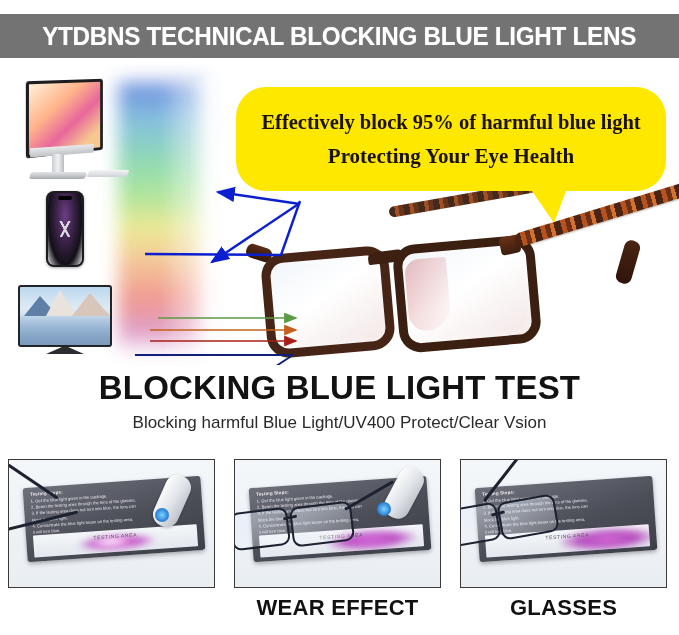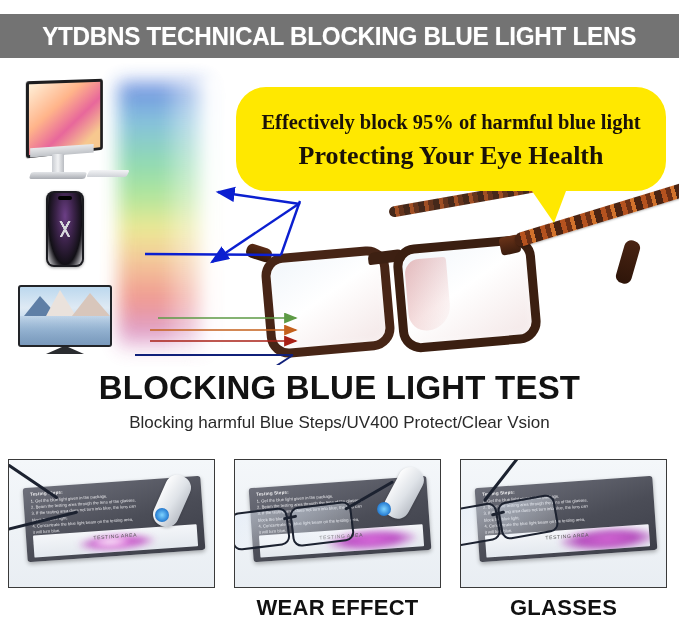--- a/index.html
+++ b/index.html
@@ -249,27 +249,27 @@
   </svg>
 
   <svg style="position:absolute;left:236px;top:29px;" width="430" height="145" viewBox="0 0 430 145">
     <path d="M30,0 H400 A30,30 0 0 1 430,30 V74 A30,30 0 0 1 400,104 H330
              L318,136 L296,104 H30 A30,30 0 0 1 0,74 V30 A30,30 0 0 1 30,0 Z" fill="#ffe800"></path>
   </svg>
   <div style="position:absolute;left:236px;top:29px;width:430px;height:104px;
               display:flex;flex-direction:column;align-items:center;justify-content:center;
               font-family:'Liberation Serif',serif;font-weight:bold;color:#1a1208;">
     <div style="font-size:20.5px;line-height:34px;white-space:nowrap;">Effectively block 95% of harmful blue light</div>
-    <div style="font-size:26px;line-height:34px;white-space:nowrap;">Protecting Your Eye Health</div>
+    <div style="font-size:21px;line-height:34px;white-space:nowrap;">Protecting Your Eye Health</div>
   </div>
 </div>
 
 <div class="mid">
   <div class="mid-title">BLOCKING BLUE LIGHT TEST</div>
-  <div class="mid-sub">Blocking harmful Blue Steps/UV400 Protect/Clear Vsion</div>
+  <div class="mid-sub">Blocking harmful Blue Light/UV400 Protect/Clear Vsion</div>
 </div>
 
 <div class="panels">
 
   <div class="panel">
     <div class="panel-photo">
       <div class="test-card">
         <div class="card-steps-title">Testing Steps:</div>
         <div class="card-steps">
           <div>1. Get the blue light given in the package.</div>

